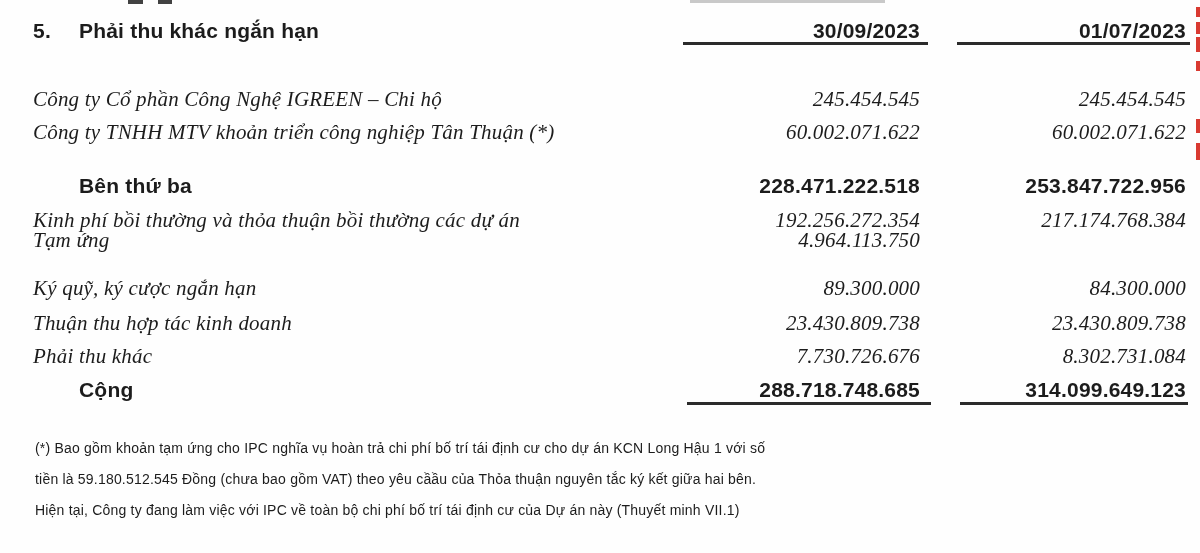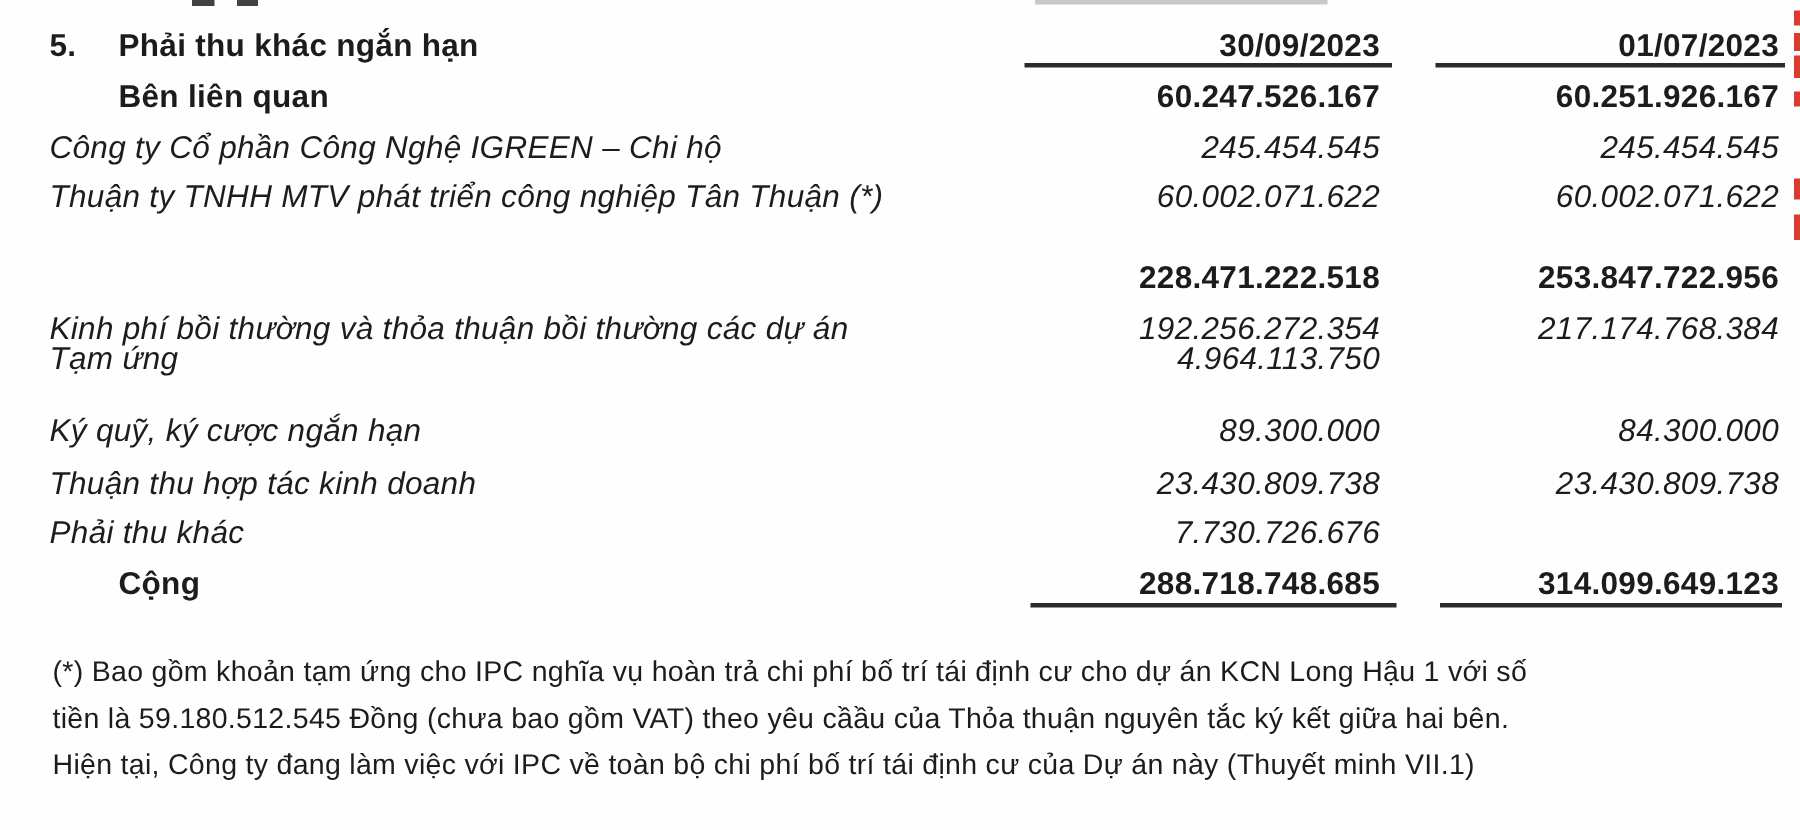--- a/index.html
+++ b/index.html
@@ -9,23 +9,23 @@
     letter-spacing:0.2px;
   }
   .row { position:absolute; left:0; width:100%; height:28px; font-size:21px; line-height:26px; }
   .lbl { position:absolute; left:33px; white-space:nowrap; }
   .lbl.ind { left:79px; }
   .secnum { position:absolute; left:33px; white-space:nowrap; }
   .sectitle { position:absolute; left:79px; white-space:nowrap; }
   .v1 { position:absolute; right:280px; white-space:nowrap; text-align:right; }
   .v2 { position:absolute; right:14px; white-space:nowrap; text-align:right; }
   .b { font-weight:bold; }
-  .i { font-style:italic; }
+  .i { font-style:italic;font-family:Liberation Serif, serif; }
   .rule { position:absolute; background:#2b2b2b; }
-  .footnote { position:absolute; left:35px; width:1150px; font-size:19px; line-height:31px; }
+  .footnote { position:absolute; left:35px; width:1150px; font-size:14px; line-height:31px; }
   .fline { white-space:nowrap; }
   .redmark { position:absolute; left:1196px; width:4px; background:#d93a31; }
   .artifact { position:absolute; background:#424242; }
   .artifact-faint { position:absolute; background:#c9c9c9; }
 </style>
 </head>
 <body>
 
 <div class="page">
 
@@ -35,39 +35,35 @@
 
   <div class="row" style="top:18px;">
     <span class="secnum b">5.</span>
     <span class="sectitle b">Phải thu khác ngắn hạn</span>
     <span class="v1 b">30/09/2023</span>
     <span class="v2 b">01/07/2023</span>
   </div>
   <div class="rule" style="left:683px; top:42px; width:245px; height:3px;"></div>
   <div class="rule" style="left:957px; top:42px; width:233px; height:3px;"></div>
 
-  <div class="row" style="top:52px;">
-    <span class="lbl ind b">Bên liên quan</span>
-    <span class="v1 b">60.247.526.167</span>
-    <span class="v2 b">60.251.926.167</span>
-  </div>
 
   <div class="row" style="top:86px;">
     <span class="lbl i">Công ty Cổ phần Công Nghệ IGREEN – Chi hộ</span>
     <span class="v1 i">245.454.545</span>
     <span class="v2 i">245.454.545</span>
   </div>
 
   <div class="row" style="top:119px;">
-    <span class="lbl i">Thuận ty TNHH MTV phát triển công nghiệp Tân Thuận (*)</span>
+    <span class="lbl i">Công ty TNHH MTV khoản triển công nghiệp Tân Thuận (*)</span>
     <span class="v1 i">60.002.071.622</span>
     <span class="v2 i">60.002.071.622</span>
   </div>
 
   <div class="row" style="top:173px;">
+    <span class="lbl ind b">Bên thứ ba</span>
     <span class="v1 b">228.471.222.518</span>
     <span class="v2 b">253.847.722.956</span>
   </div>
 
   <div class="row" style="top:207px;">
     <span class="lbl i">Kinh phí bồi thường và thỏa thuận bồi thường các dự án</span>
     <span class="v1 i">192.256.272.354</span>
     <span class="v2 i">217.174.768.384</span>
   </div>
 
@@ -84,20 +80,21 @@
 
   <div class="row" style="top:310px;">
     <span class="lbl i">Thuận thu hợp tác kinh doanh</span>
     <span class="v1 i">23.430.809.738</span>
     <span class="v2 i">23.430.809.738</span>
   </div>
 
   <div class="row" style="top:343px;">
     <span class="lbl i">Phải thu khác</span>
     <span class="v1 i">7.730.726.676</span>
+    <span class="v2 i">8.302.731.084</span>
   </div>
 
   <div class="row" style="top:377px;">
     <span class="lbl ind b">Cộng</span>
     <span class="v1 b">288.718.748.685</span>
     <span class="v2 b">314.099.649.123</span>
   </div>
   <div class="rule" style="left:687px; top:402px; width:244px; height:3px;"></div>
   <div class="rule" style="left:960px; top:402px; width:228px; height:3px;"></div>
 

